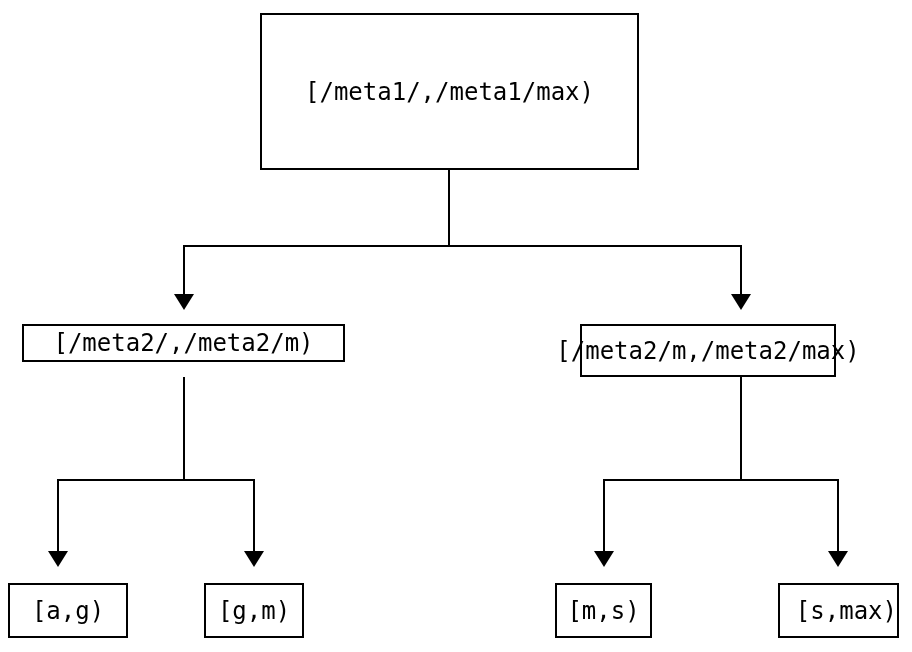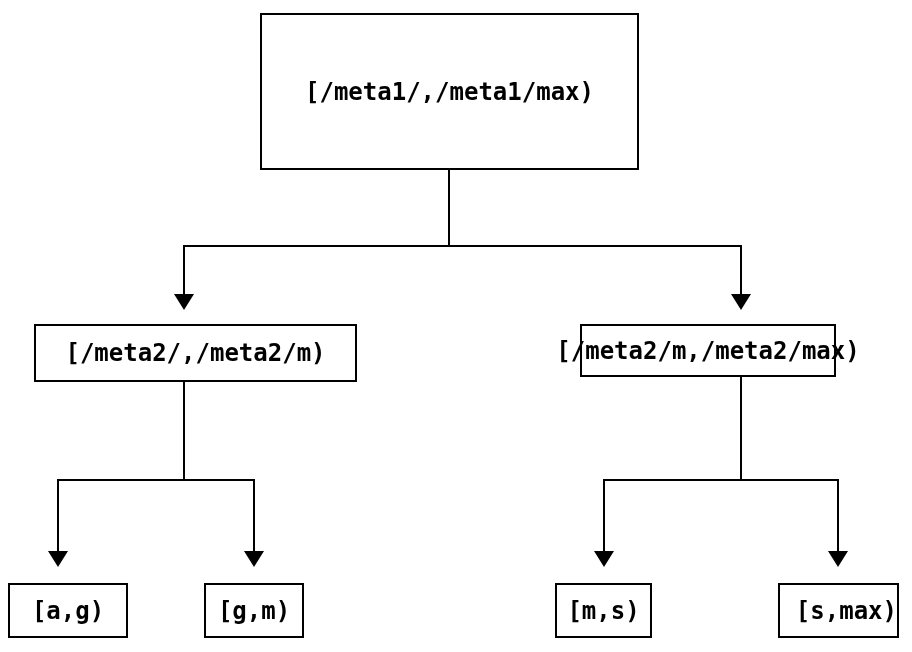--- a/index.html
+++ b/index.html
@@ -7,21 +7,20 @@
     padding: 0;
     background: #ffffff;
   }
   .canvas {
     position: relative;
     width: 912px;
     height: 652px;
     background: #ffffff;
     overflow: hidden;
     font-family: "DejaVu Sans Mono", "Liberation Mono", monospace;
-    font-weight: bold;
   }
   .edges {
     position: absolute;
     left: 0;
     top: 0;
     width: 912px;
     height: 652px;
   }
   .edges polyline {
     fill: none;
@@ -39,21 +38,21 @@
     background: #ffffff;
     color: #000000;
     display: flex;
     align-items: center;
     justify-content: center;
     font-size: 24px;
     line-height: 1;
     white-space: nowrap;
   }
   .node-root    { left: 260px; top: 13px;  width: 379px; height: 157px; }
-  .node-l       { left: 34px;  top: 324px; width: 323px; height: 58px; }
+  .node-l       { left: 22px;  top: 324px; width: 323px; height: 38px; }
   .node-r       { left: 580px; top: 324px; width: 256px; height: 53px; justify-content: center; }
   .node-ll      { left: 8px;   top: 583px; width: 120px; height: 55px; }
   .node-lr      { left: 204px; top: 583px; width: 100px; height: 55px; }
   .node-rl      { left: 555px; top: 583px; width: 97px;  height: 55px; }
   .node-rr      { left: 778px; top: 583px; width: 121px; height: 55px; justify-content: flex-end; }
 </style>
 </head>
 <body>
 
 <div class="canvas">

